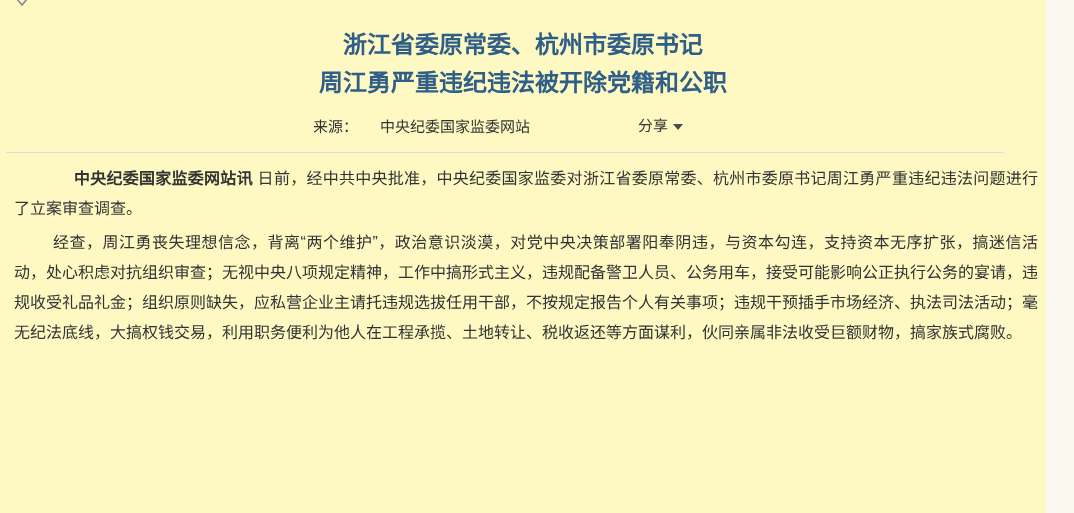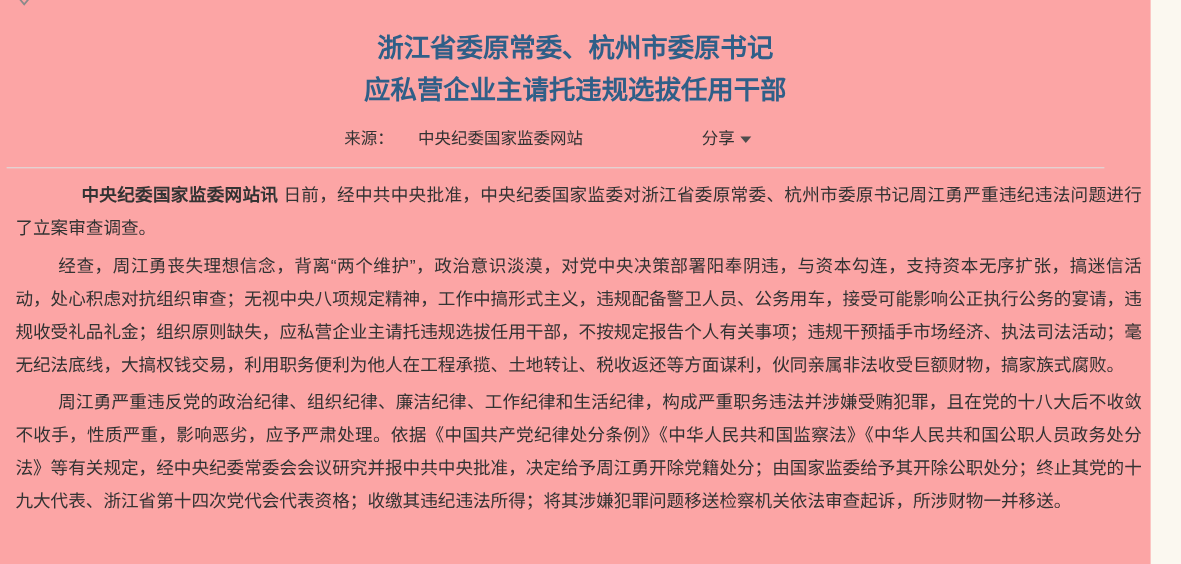--- a/index.html
+++ b/index.html
@@ -5,21 +5,21 @@
   html, body {
     margin: 0;
     padding: 0;
     background: #ffffff;
     font-family: "Liberation Sans", "DejaVu Sans", sans-serif;
   }
   .page {
     position: relative;
     width: 1074px;
     height: 513px;
-    background: #fca5a5;
+    background: #fef9c3;
     overflow: hidden;
   }
   .side-strip {
     position: absolute;
     top: 0;
     right: 0;
     width: 28px;
     height: 100%;
     background: var(--page-margin-strip, #fbf8f0);
   }
@@ -104,30 +104,29 @@
   <span class="top-chevron">
     <svg width="16" height="13" viewBox="0 0 16 13" fill="none" xmlns="http://www.w3.org/2000/svg">
       <path d="M3 3 L8 9 L13 3" stroke="currentColor" stroke-width="1.6" fill="none"></path>
     </svg>
   </span>
 
   <div class="content">
 
     <h1 class="title">
       <span class="title-line">浙江省委原常委、杭州市委原书记</span>
-      <span class="title-line">应私营企业主请托违规选拔任用干部</span>
+      <span class="title-line">周江勇严重违纪违法被开除党籍和公职</span>
     </h1>
 
     <div class="meta">
       <span class="meta-item"><span class="meta-label">来源：</span><span class="meta-value">中央纪委国家监委网站</span></span>
       <span class="meta-item share"><span>分享</span><span class="caret"></span></span>
     </div>
 
     <hr class="divider">
 
     <div class="article-body">
       <p><strong>中央纪委国家监委网站讯</strong><span> 日前，经中共中央批准，中央纪委国家监委对浙江省委原常委、杭州市委原书记周江勇严重违纪违法问题进行了立案审查调查。</span></p>
       <p>经查，周江勇丧失理想信念，背离“两个维护”，政治意识淡漠，对党中央决策部署阳奉阴违，与资本勾连，支持资本无序扩张，搞迷信活动，处心积虑对抗组织审查；无视中央八项规定精神，工作中搞形式主义，违规配备警卫人员、公务用车，接受可能影响公正执行公务的宴请，违规收受礼品礼金；组织原则缺失，应私营企业主请托违规选拔任用干部，不按规定报告个人有关事项；违规干预插手市场经济、执法司法活动；毫无纪法底线，大搞权钱交易，利用职务便利为他人在工程承揽、土地转让、税收返还等方面谋利，伙同亲属非法收受巨额财物，搞家族式腐败。</p>
-      <p>周江勇严重违反党的政治纪律、组织纪律、廉洁纪律、工作纪律和生活纪律，构成严重职务违法并涉嫌受贿犯罪，且在党的十八大后不收敛不收手，性质严重，影响恶劣，应予严肃处理。依据《中国共产党纪律处分条例》《中华人民共和国监察法》《中华人民共和国公职人员政务处分法》等有关规定，经中央纪委常委会会议研究并报中共中央批准，决定给予周江勇开除党籍处分；由国家监委给予其开除公职处分；终止其党的十九大代表、浙江省第十四次党代会代表资格；收缴其违纪违法所得；将其涉嫌犯罪问题移送检察机关依法审查起诉，所涉财物一并移送。</p>
     </div>
 
   </div>
 </div>
 
 </body></html>

